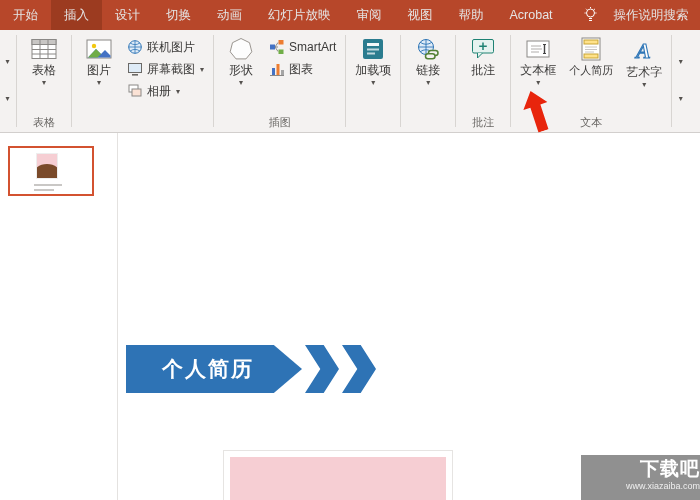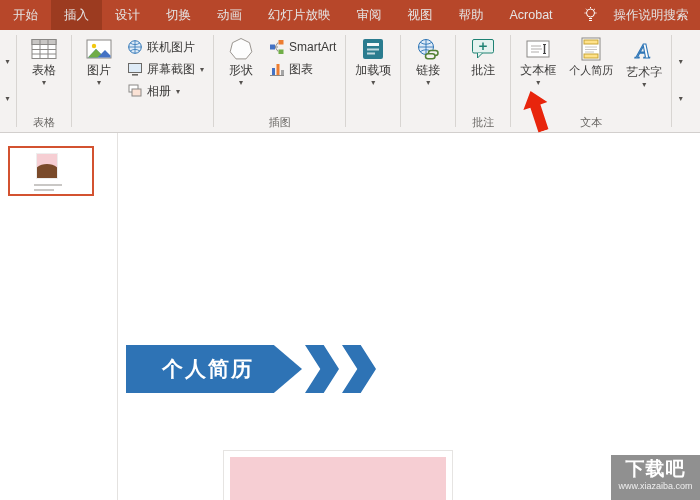--- a/index.html
+++ b/index.html
@@ -54,22 +54,22 @@
   .banner-body { width:176px; height:48px; background:var(--banner_blue,#2E73B5);
                  clip-path:polygon(0 0,84% 0,100% 50%,84% 100%,0 100%);
                  display:flex; align-items:center; padding-left:36px; color:#fff;
                  font-size:21px; font-weight:bold; letter-spacing:2px; white-space:nowrap; }
   .chev { width:34px; height:48px; margin-left:3px; background:var(--banner_blue,#2E73B5);
           clip-path:polygon(0 0,55% 0,100% 50%,55% 100%,0 100%,45% 50%); }
 
   .photo { position:absolute; left:106px; top:318px; width:228px; height:210px;
            background:#F6CED3; border:6px solid #fff; box-shadow:0 0 0 1px #E6E4E2; overflow:hidden; }
 
-  .watermark { position:absolute; right:0; bottom:0; width:89px; height:45px;
-               background:rgba(125,125,125,.85); color:#fff; text-align:center; padding-top:3px; }
+  .watermark { position:absolute; right:0; bottom:0; width:119px; height:45px;
+               background:rgba(125,125,125,.85); color:#fff; text-align:right; padding-top:3px; }
   .wm-title { font-size:19px; font-weight:bold; line-height:22px; letter-spacing:1px; }
   .wm-url { font-size:9px; line-height:12px; color:#EFEFEF; }
 
   .red-arrow { position:absolute; left:524px; top:90px; width:26px; height:42px;
                transform:rotate(-18deg); color:var(--arrow_red,#E8250C); z-index:10; }
   .red-arrow svg { width:100%; height:100%; display:block; }
 </style>
 </head>
 <body>
 

